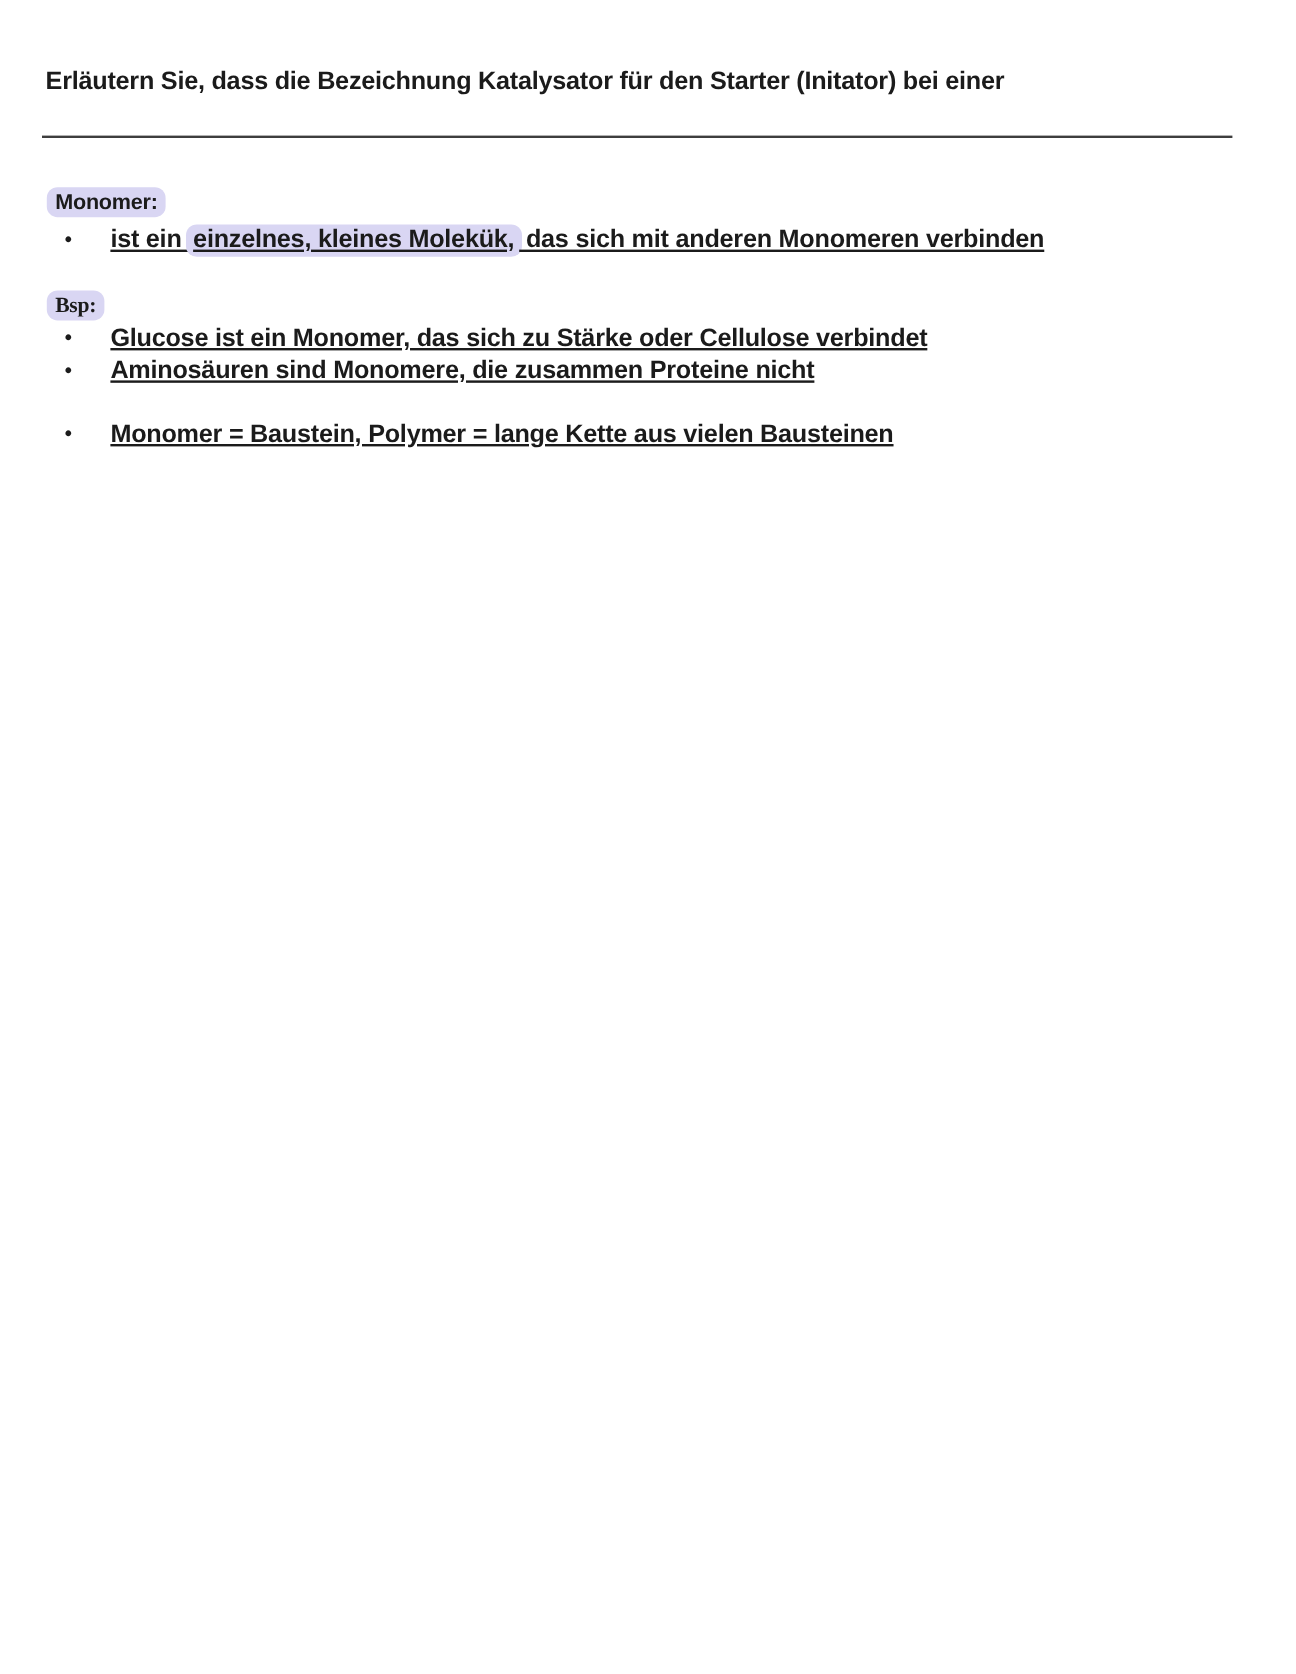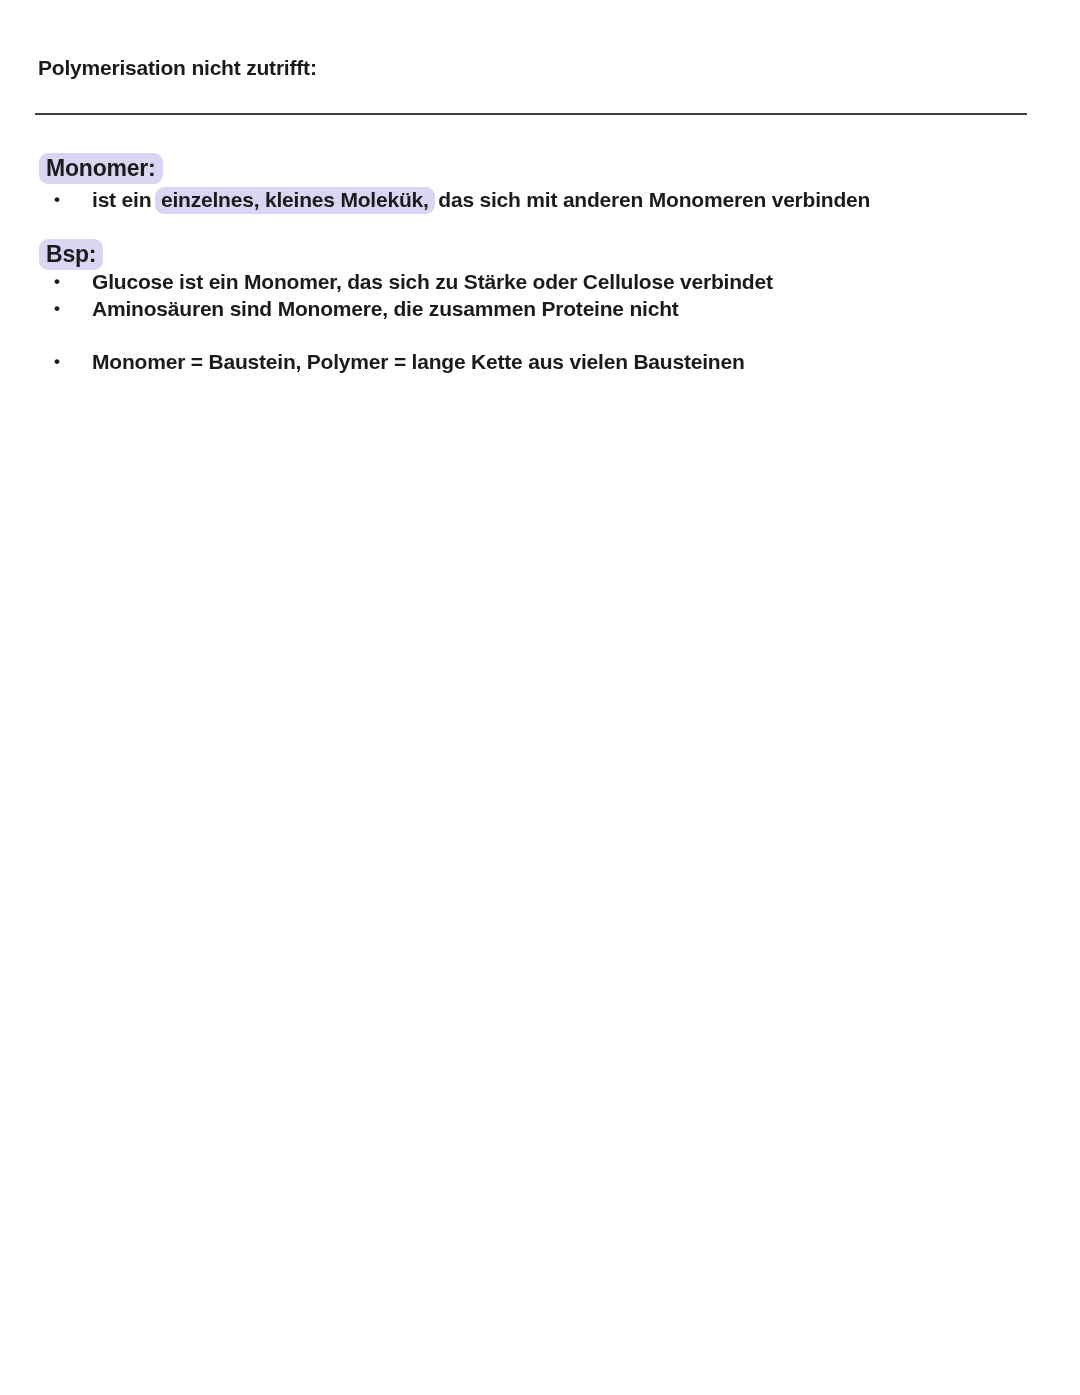--- a/index.html
+++ b/index.html
@@ -21,53 +21,53 @@
   .answer   { font-size: 21px; line-height: 31px; color: #cb1126; margin-top: 30px; }
 
   .divider {
     border: none;
     border-top: 2px solid #3e3e3e;
     width: 992px;
     margin: 30px 0 0 -3px;
   }
 
   .section-label {
-    font-size: 23px;
+    font-size: 18px;
     line-height: 27px;
   }
   .label-monomer { margin-top: 40px; }
-  .label-bsp     { margin-top: 28px; }
+  .label-bsp     { margin-top: 28px; font-family: Liberation Serif, serif; }
 
   .hl {
     background: #d9d6f3;
     border-radius: 9px;
     padding: 2px 7px 3px;
   }
   .section-label .hl { margin-left: 1px; }
 
   ul.bullets { list-style: none; margin-top: 4px; }
   ul.examples { margin-top: 0; }
   ul.summary  { margin-top: 26px; }
   ul.bullets li { display: flex; font-size: 21px; line-height: 27px; }
   .bullet-dot {
     flex: 0 0 54px;
     padding-left: 16px;
     font-size: 17px;
     line-height: 27px;
     color: #1b1b1b;
   }
-  .li-text { flex: 1 1 auto; }
+  .li-text { flex: 1 1 auto; text-decoration: underline; }
   .seg-line { white-space: nowrap; }
   .seg-line .hl { padding: 1px 6px 3px; margin: 0 -2px; }
 </style>
 </head>
 <body>
 
 <div class="question">
-  <div class="line">Polymerisation nicht zutrifft:</div>
+  <div class="line">Erläutern Sie, dass die Bezeichnung Katalysator für den Starter (Initator) bei einer</div>
 </div>
 
 <div class="answer">
 </div>
 
 <hr class="divider">
 
 <div class="section-label label-monomer">
   <span class="hl">Monomer:</span>
 </div>

